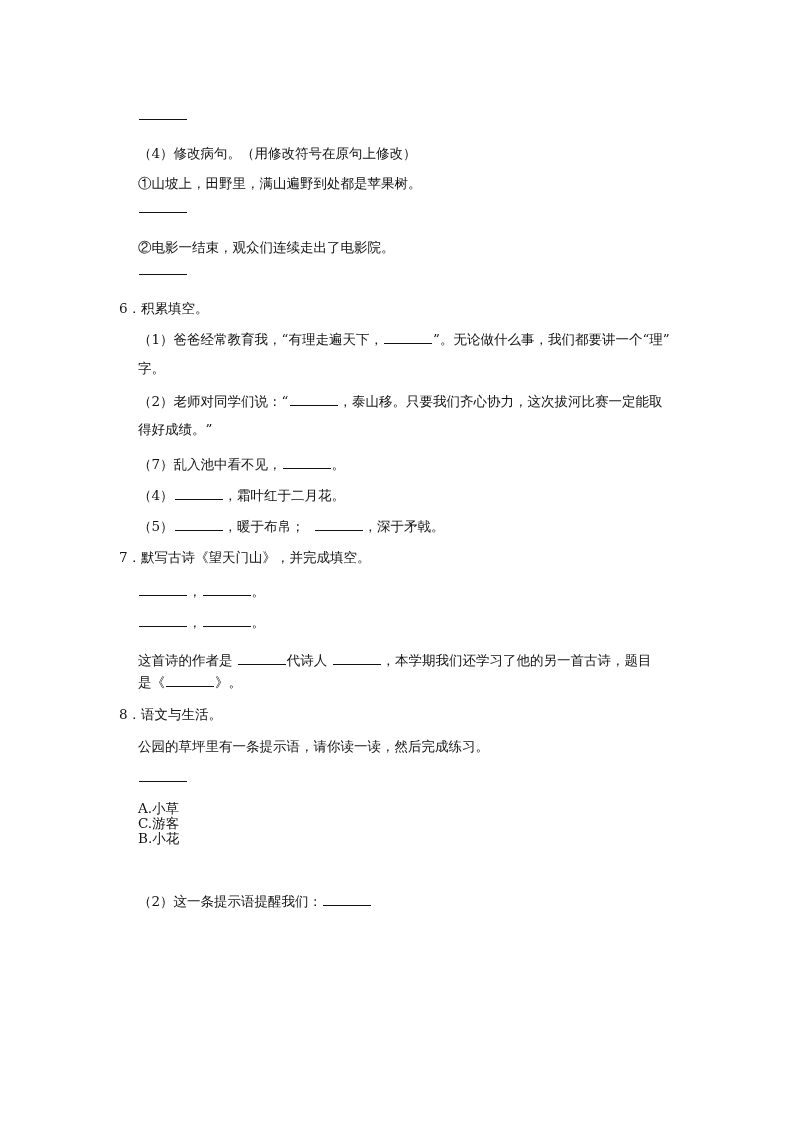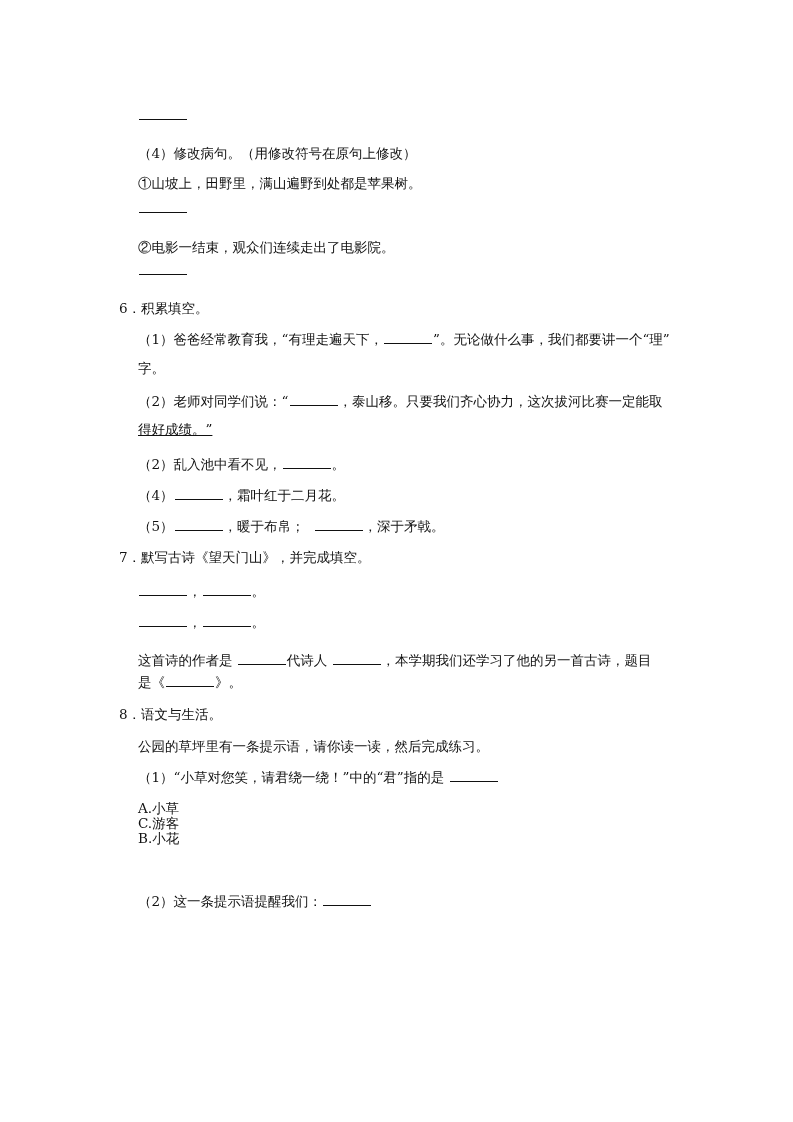--- a/index.html
+++ b/index.html
@@ -21,23 +21,23 @@
 <div class="blank solo" style="left:138px;top:274px;"></div>
 
 <div class="ln" style="left:119px;top:290px;">6．积累填空。</div>
 <div class="ln" style="left:138px;top:321px;">
   <span>（1）爸爸经常教育我，“有理走遍天下，</span><span class="blank"></span><span>”。无论做什么事，我们都要讲一个“理”</span>
 </div>
 <div class="ln" style="left:138px;top:350px;">字。</div>
 <div class="ln" style="left:138px;top:383px;">
   <span>（2）老师对同学们说：“</span><span class="blank"></span><span>，泰山移。只要我们齐心协力，这次拔河比赛一定能取</span>
 </div>
-<div class="ln" style="left:138px;top:411px;text-decoration:underline;">得好成绩。”</div>
+<div class="ln" style="left:138px;top:411px;">得好成绩。”</div>
 <div class="ln" style="left:138px;top:446px;">
-  <span>（2）乱入池中看不见，</span><span class="blank"></span><span>。</span>
+  <span>（7）乱入池中看不见，</span><span class="blank"></span><span>。</span>
 </div>
 <div class="ln" style="left:138px;top:477px;">
   <span>（4）</span><span class="blank"></span><span>，霜叶红于二月花。</span>
 </div>
 <div class="ln" style="left:138px;top:508px;text-align:right;">
   <span>（5）</span><span class="blank"></span><span>，暖于布帛；</span><span class="blank" style="margin-left:10px;"></span><span>，深于矛戟。</span>
 </div>
 
 <div class="ln" style="left:119px;top:539px;">7．默写古诗《望天门山》，并完成填空。</div>
 <div class="ln" style="left:138px;top:573px;">
@@ -49,20 +49,20 @@
 <div class="ln" style="left:138px;top:642px;">
   <span>这首诗的作者是 </span><span class="blank"></span><span>代诗人 </span><span class="blank"></span><span>，本学期我们还学习了他的另一首古诗，题目</span>
 </div>
 <div class="ln" style="left:138px;top:664px;">
   <span>是《</span><span class="blank"></span><span>》。</span>
 </div>
 
 <div class="ln" style="left:119px;top:696px;text-align:right;">8．语文与生活。</div>
 <div class="ln" style="left:138px;top:728px;">公园的草坪里有一条提示语，请你读一读，然后完成练习。</div>
 <div class="ln" style="left:138px;top:759px;">
-  <span>（1）“小草对您笑，请君绕一绕！”中的“君”指的是 </span><span class="blank"></span>
+  <span class="blank"></span>
 </div>
 <div class="ln" style="left:138px;top:790px;text-align:right;">A.小草</div>
 <div class="ln" style="left:138px;top:820px;">B.小花</div>
 <div class="ln" style="left:138px;top:805px;text-align:center;">C.游客</div>
 <div class="ln" style="left:138px;top:883px;">
   <span>（2）这一条提示语提醒我们：</span><span class="blank"></span>
 </div>
 
 </body></html>

